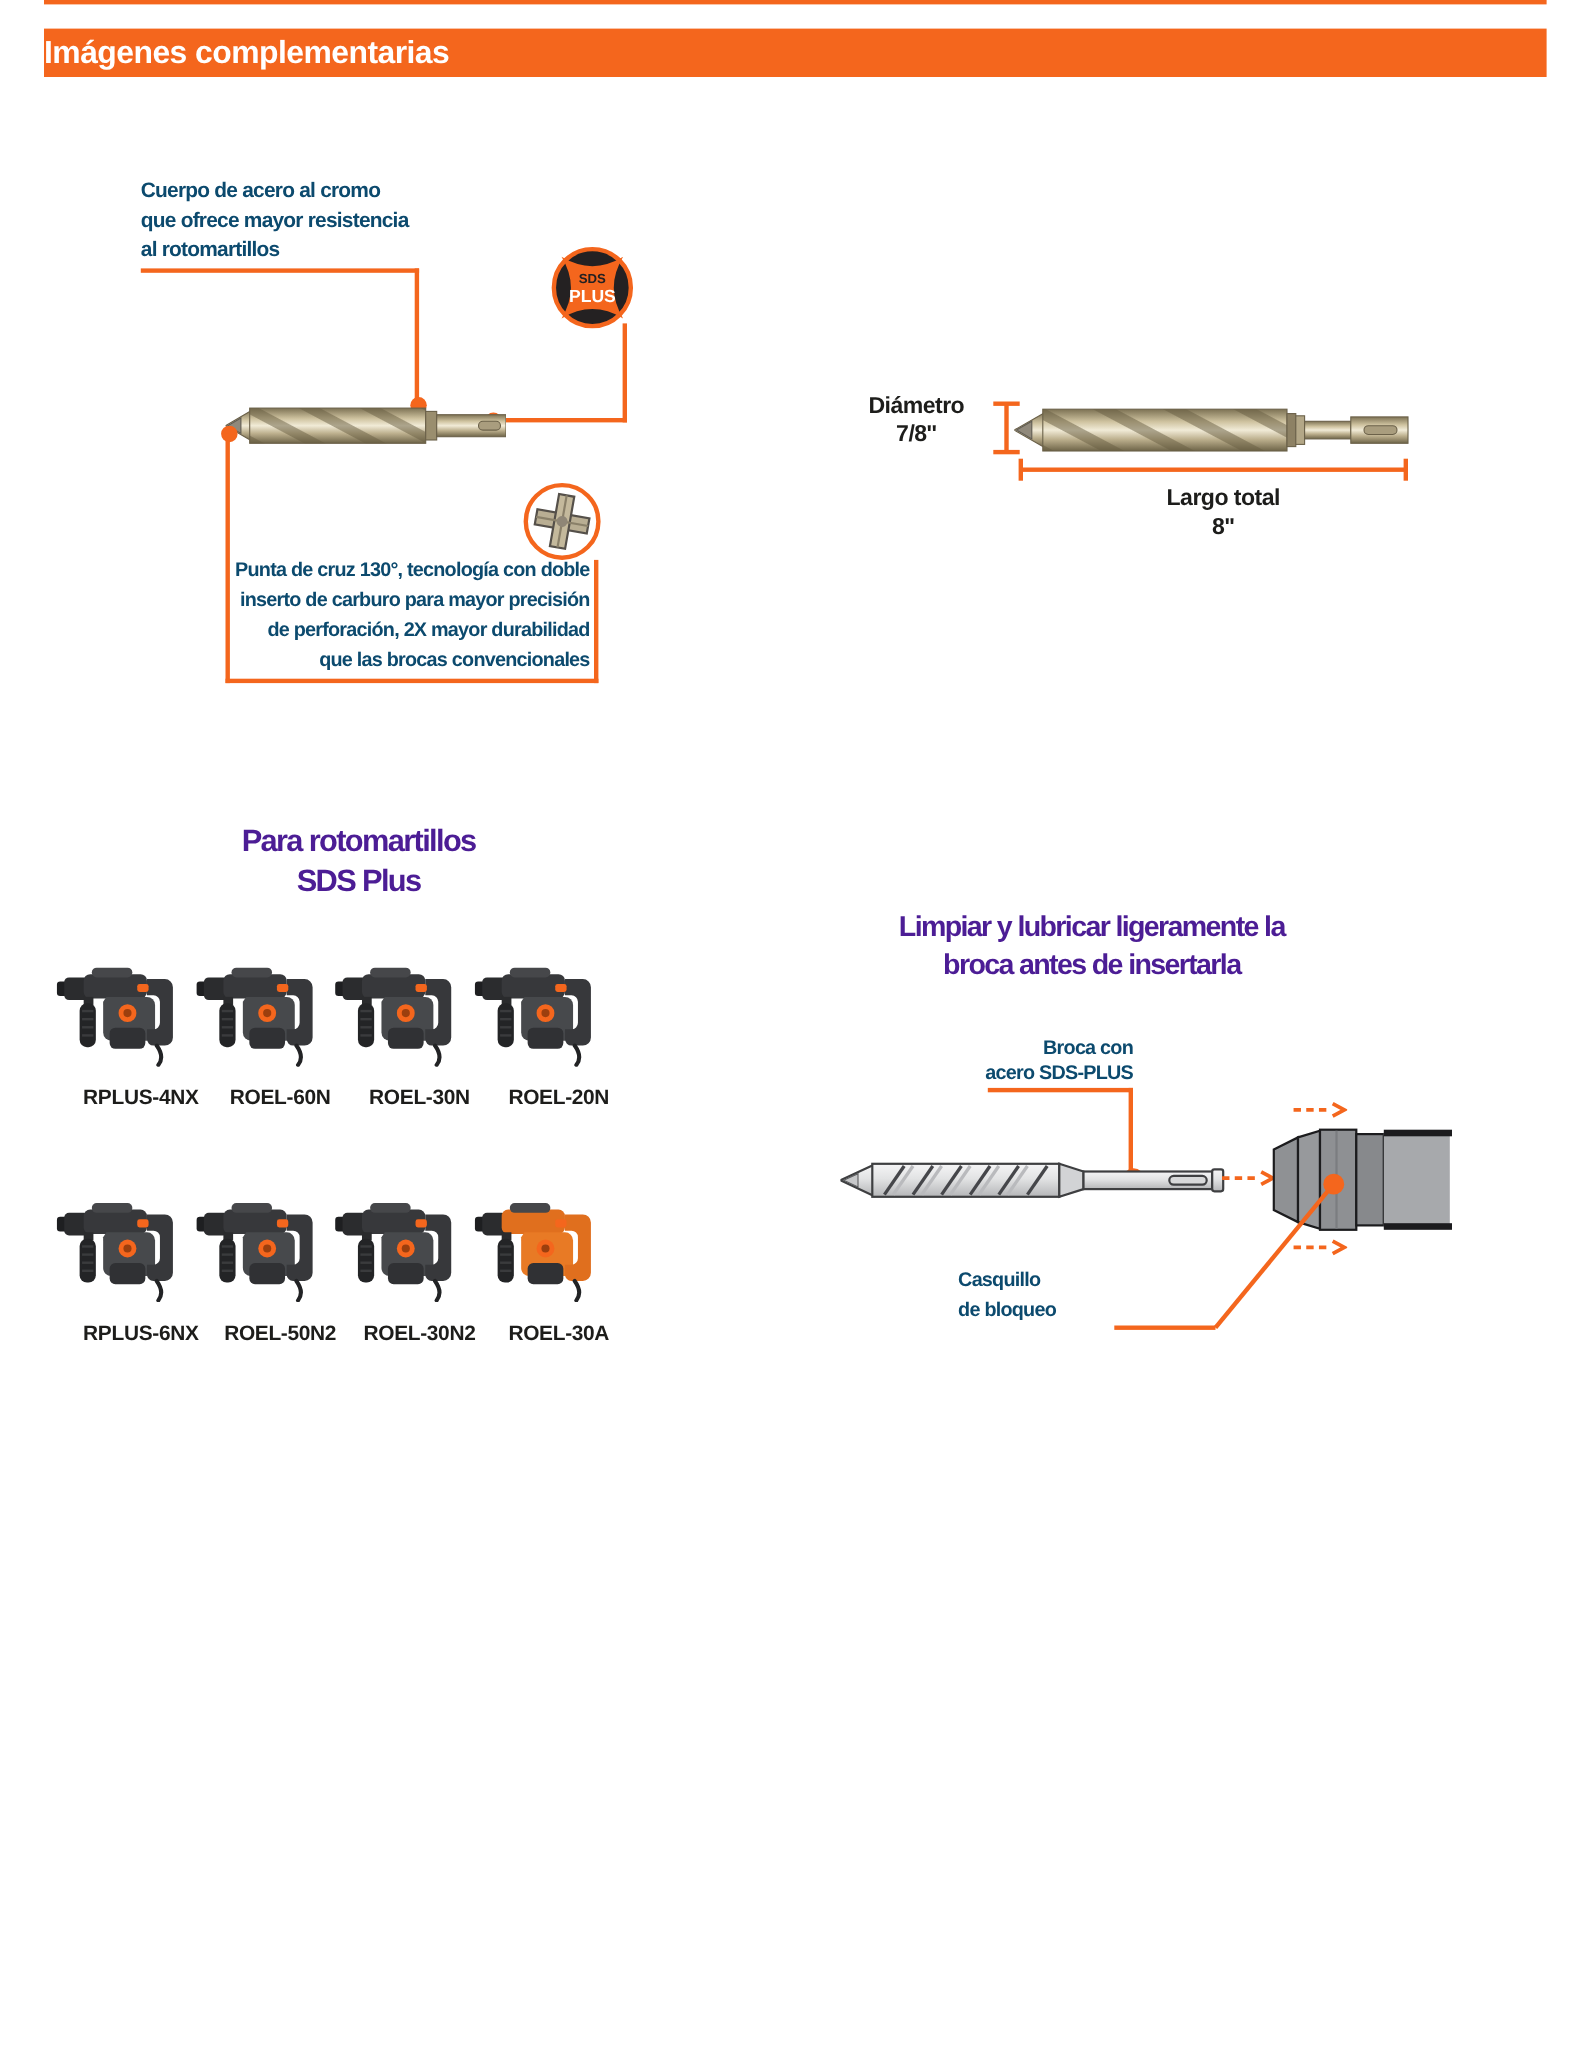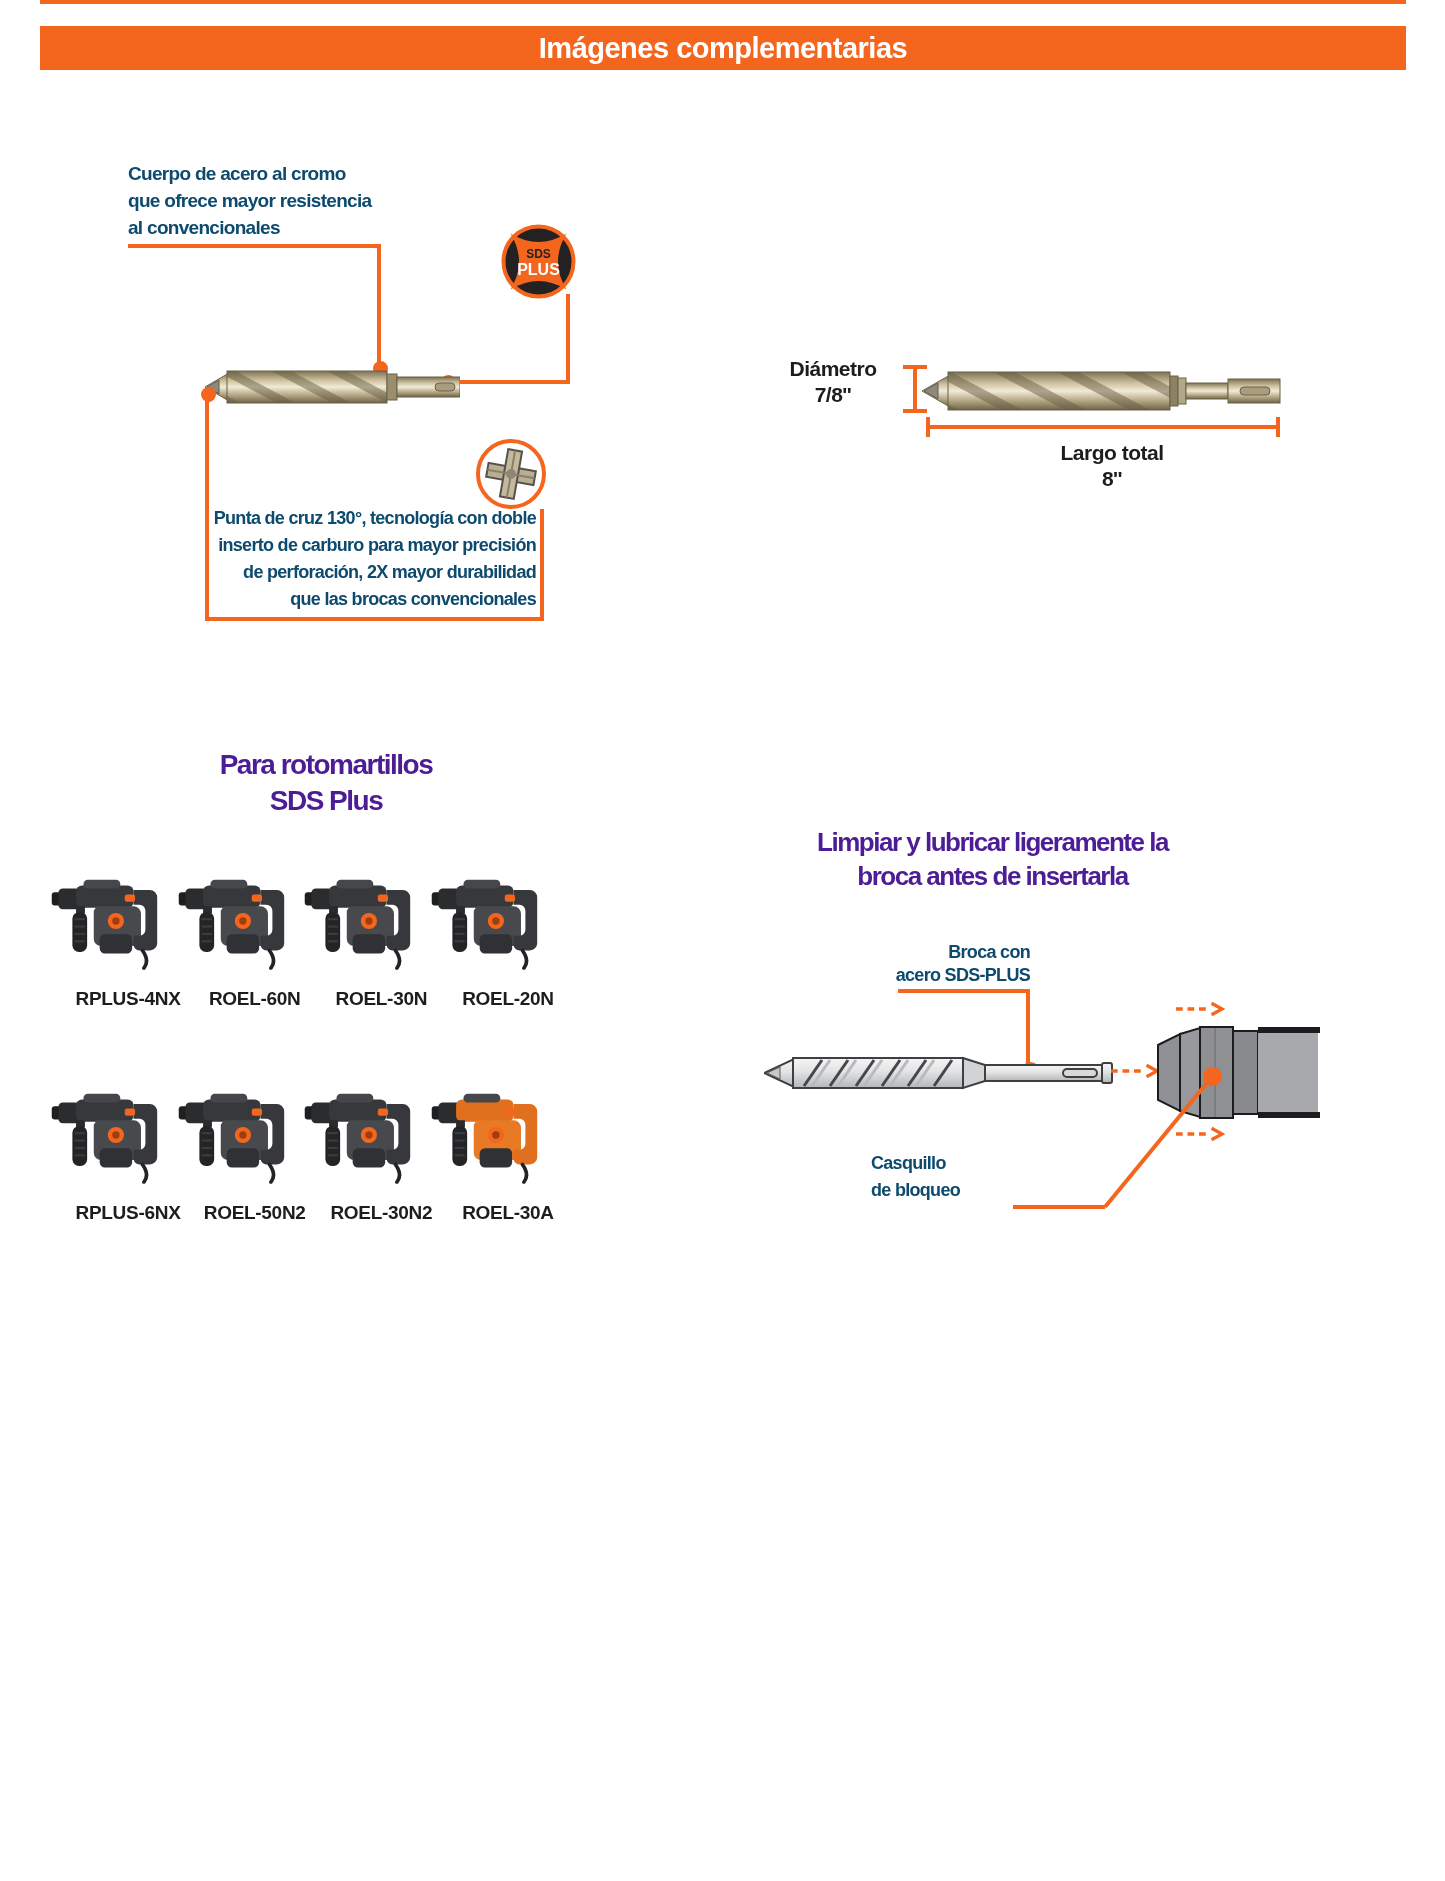--- a/index.html
+++ b/index.html
@@ -6,21 +6,21 @@
   #canvas{position:relative;width:1445px;height:1881px;background:#ffffff;overflow:hidden;
           font-family:"Liberation Sans", sans-serif;color:#1D1D1B;}
   .abs{position:absolute;}
   .oline{position:absolute;background:#F4661D;}
   .odot{position:absolute;background:#F4661D;border-radius:50%;width:15px;height:15px;}
   .odot.big{width:19px;height:19px;}
   .note{position:absolute;font-weight:bold;color:#0c4a6e;letter-spacing:-0.7px;}
   .note div{white-space:nowrap;}
   .hdrbar{position:absolute;left:40px;top:26px;width:1366px;height:44px;background:#F4661D;}
   .hdrbar span{display:block;line-height:44px;font-size:29px;font-weight:bold;
-               color:#ffffff;letter-spacing:-0.5px;text-align:center;}
+               color:#ffffff;letter-spacing:-0.5px;}
   .topstrip{position:absolute;left:40px;top:0;width:1366px;height:4px;background:#F4661D;}
   .heading{position:absolute;text-align:center;font-weight:bold;color:#4c1d95;}
   .detail-circle{position:absolute;width:70px;height:70px;border:4px solid #F4661D;border-radius:50%;
                  background:#fff;box-sizing:border-box;}
   .hrow{position:absolute;left:50px;width:500px;display:flex;justify-content:space-between;}
   .hcard{width:120px;display:flex;flex-direction:column;align-items:center;}
   .hcard .label{margin-top:10px;font-size:19px;font-weight:bold;letter-spacing:-0.3px;white-space:nowrap;padding-left:36px;}
   .variant-orange{--body:#E87A25;--dark:#E06F1E;}
   .dim-text{position:absolute;text-align:center;font-weight:bold;font-size:21px;line-height:26px;
             letter-spacing:-0.5px;}
@@ -32,21 +32,21 @@
 
   <div class="topstrip"></div>
 
   <div class="hdrbar">
     <span>Imágenes complementarias</span>
   </div>
 
   <div class="note" style="left:128px;top:160px;font-size:19px;line-height:27px;">
     <div>Cuerpo de acero al cromo</div>
     <div>que ofrece mayor resistencia</div>
-    <div>al convencionales</div>
+    <div>al rotomartillos</div>
   </div>
 
   <div class="oline" style="left:128px;top:244px;width:253px;height:4px;"></div>
   <div class="oline" style="left:377px;top:244px;width:4px;height:121px;"></div>
   <div class="odot" style="left:373px;top:361px;"></div>
 
   <svg class="abs" style="left:500px;top:223px;" width="77" height="77" viewBox="0 0 77 77">
     <circle cx="38.5" cy="38.5" r="35" fill="#242122" stroke="#F4661D" stroke-width="4"></circle>
     <g transform="translate(38.5,38.5)">
       <path d="M-28 -28 Q0 -11 28 -28 Q11 0 28 28 Q0 11 -28 28 Q-11 0 -28 -28 Z" fill="#F4661D"></path>

